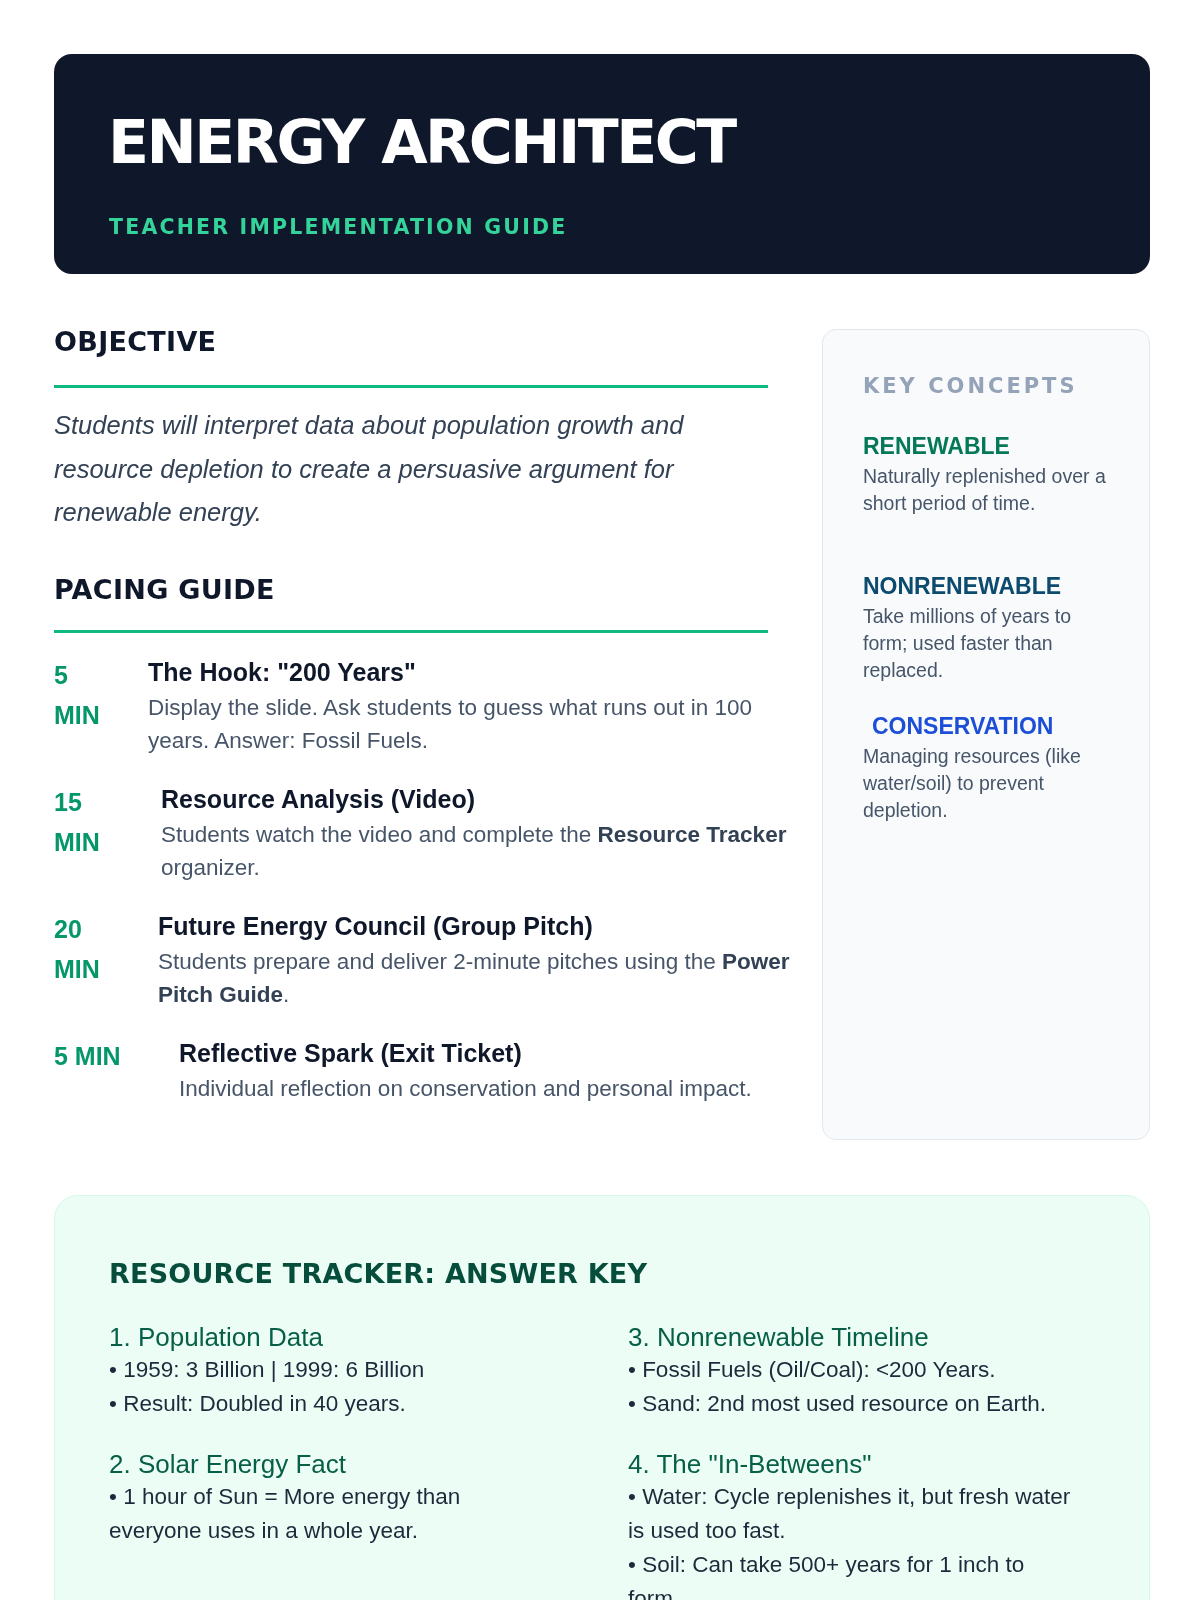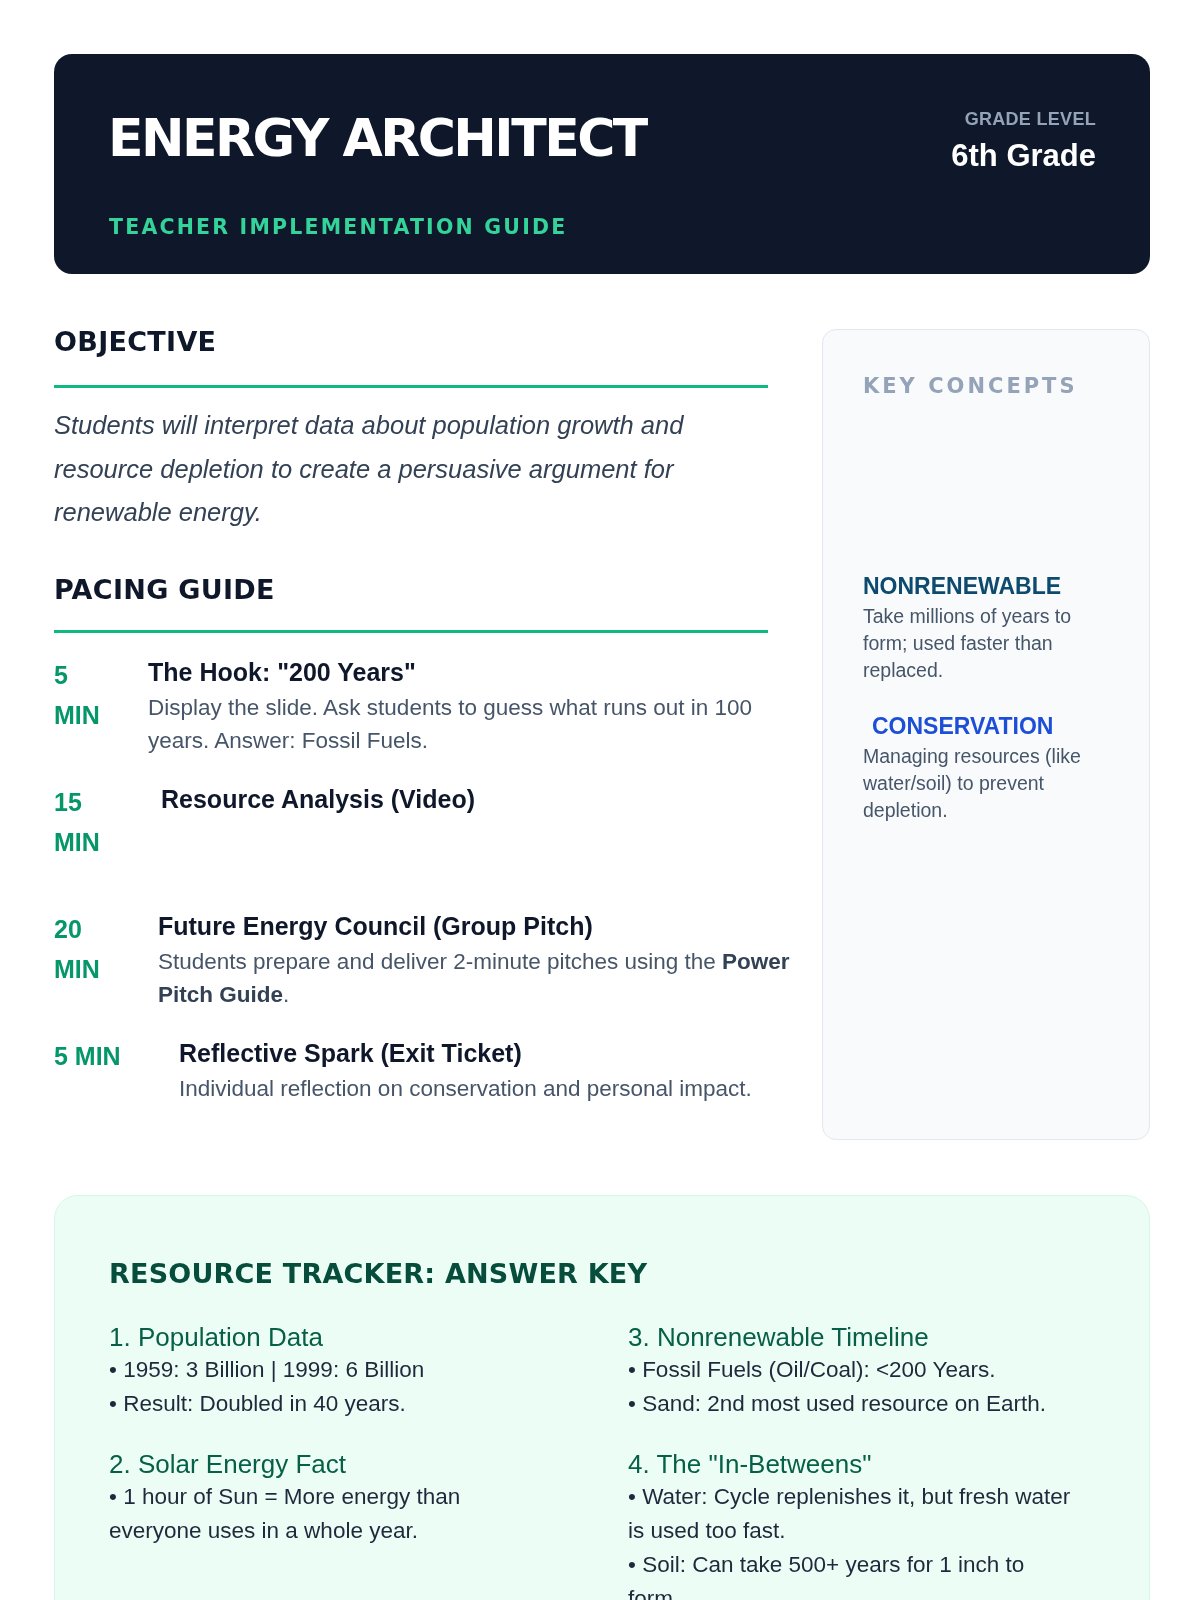--- a/index.html
+++ b/index.html
@@ -6,21 +6,21 @@
   html, body { width: 1200px; height: 1600px; overflow: hidden; background: #ffffff; }
   body { font-family: "Liberation Sans", sans-serif; color: #1e293b; position: relative; }
 
   .header {
     position: absolute; left: 54px; top: 54px; width: 1096px; height: 220px;
     background: #0f172a; border-radius: 18px;
   }
   .header .title {
     position: absolute; left: 54px; top: 58px;
     font-family: "DejaVu Sans", sans-serif; font-weight: bold;
-    font-size: 52px; letter-spacing: -2.5px; color: #ffffff; line-height: 1;
+    font-size: 60px; letter-spacing: -2.5px; color: #ffffff; line-height: 1;
   }
   .header .subtitle {
     position: absolute; left: 55px; top: 137px;
     font-family: "DejaVu Sans", sans-serif; font-weight: bold;
     font-size: 20.5px; letter-spacing: 2.2px; color: #34d399; margin-top: 24px;
   }
   .header .grade {
     position: absolute; right: 54px; top: 55px; text-align: right;
   }
   .header .grade-label {
@@ -84,24 +84,20 @@
   .ans-block { position: absolute; width: 480px; }
   .ans-head { font-weight: normal; font-size: 26px; line-height: 32px; color: #065f46; }
   .ans-line { font-size: 22.5px; line-height: 34px; color: #1e293b; }
 </style>
 </head>
 <body>
 
 <div class="header">
   <div class="title">ENERGY ARCHITECT</div>
   <div class="subtitle">TEACHER IMPLEMENTATION GUIDE</div>
-  <div class="grade">
-    <div class="grade-label">GRADE LEVEL</div>
-    <div class="grade-value">6th Grade</div>
-  </div>
 </div>
 
 <div class="section-title" style="top:326px;">OBJECTIVE</div>
 <div class="rule" style="top:385px;"></div>
 <div class="objective-text">Students will interpret data about population growth and resource depletion to create a persuasive argument for renewable energy.</div>
 
 <div class="section-title" style="top:574px;">PACING GUIDE</div>
 <div class="rule" style="top:630px;"></div>
 
 <div class="pace-row" style="top:655px;">
@@ -109,20 +105,21 @@
   <div class="pace-body" style="left:94px; width:660px;">
     <div class="pace-title">The Hook: "200 Years"</div>
     <div class="pace-desc"><span>Display the slide. Ask students to guess what runs out in 100 years. Answer: Fossil Fuels.</span><b></b><span></span></div>
   </div>
 </div>
 
 <div class="pace-row" style="top:782px;">
   <div class="pace-time" style="width:60px;">15 MIN</div>
   <div class="pace-body" style="left:107px; width:640px;">
     <div class="pace-title">Resource Analysis (Video)</div>
+    <div class="pace-desc"><span>Students watch the video and complete the </span><b>Resource Tracker</b><span> organizer.</span></div>
   </div>
 </div>
 
 <div class="pace-row" style="top:909px;">
   <div class="pace-time" style="width:60px;">20 MIN</div>
   <div class="pace-body" style="left:104px; width:640px;">
     <div class="pace-title">Future Energy Council (Group Pitch)</div>
     <div class="pace-desc"><span>Students prepare and deliver 2-minute pitches using the </span><b>Power Pitch Guide</b><span>.</span></div>
   </div>
 </div>
@@ -130,20 +127,24 @@
 <div class="pace-row" style="top:1036px;">
   <div class="pace-time" style="width:130px;">5 MIN</div>
   <div class="pace-body" style="left:125px; width:580px;">
     <div class="pace-title">Reflective Spark (Exit Ticket)</div>
     <div class="pace-desc"><span>Individual reflection on conservation and personal impact.</span><b></b><span></span></div>
   </div>
 </div>
 
 <div class="concepts">
   <div class="concepts-title">KEY CONCEPTS</div>
+  <div class="concept" style="top:101px;">
+    <div class="concept-term" style="color:#047857;">RENEWABLE</div>
+    <div class="concept-def">Naturally replenished over a short period of time.</div>
+  </div>
   <div class="concept" style="top:241px;">
     <div class="concept-term" style="color:#0c4a6e;">NONRENEWABLE</div>
     <div class="concept-def">Take millions of years to form; used faster than replaced.</div>
   </div>
   <div class="concept" style="top:381px;">
     <div class="concept-term" style="color:#1d4ed8;margin-left:9px;">CONSERVATION</div>
     <div class="concept-def">Managing resources (like water/soil) to prevent depletion.</div>
   </div>
 </div>
 

